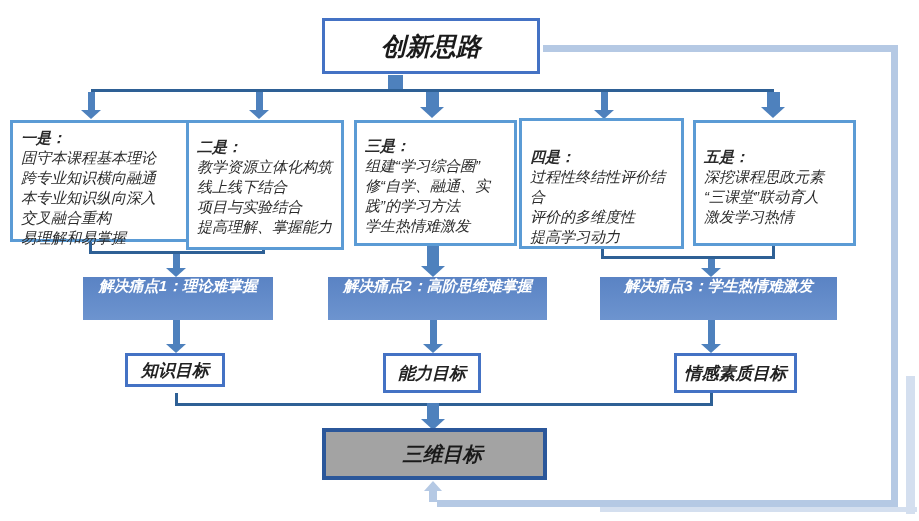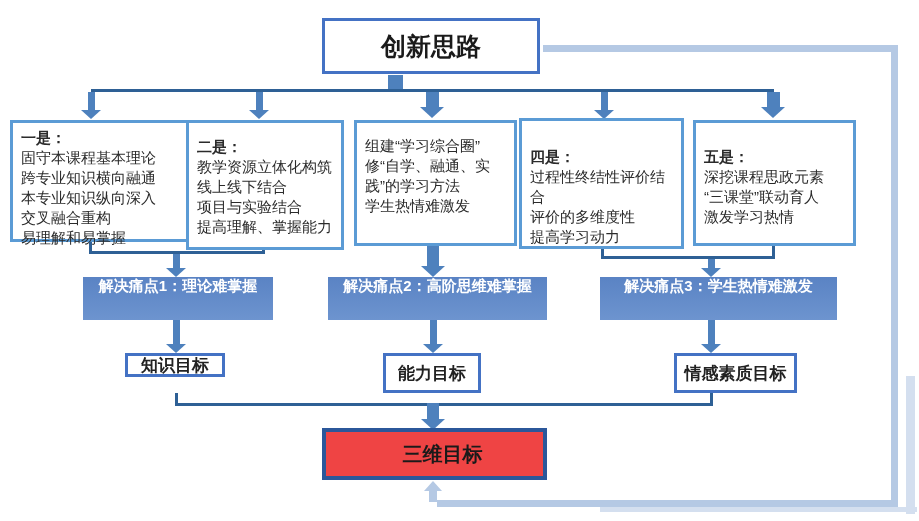--- a/index.html
+++ b/index.html
@@ -1,35 +1,35 @@
 <!DOCTYPE html>
 <html><head>
 <meta charset="utf-8">
 <style>
   html,body{margin:0;padding:0;background:#ffffff;}
   #canvas{
     position:relative;width:919px;height:521px;background:#ffffff;
-    font-family:"Liberation Sans","DejaVu Sans",sans-serif;overflow:hidden;
+    font-family:"Liberation Sans","DejaVu Sans",sans-serif;overflow:hidden;font-style:italic;
   }
   .abs{position:absolute;box-sizing:border-box;}
   
   .point-box{background:#fff;border:3px solid #5B9BD5;color:#2b2b2b;
     font-size:15px;line-height:20px;padding:6px 3px 0 8px;}
   .point-title{font-weight:bold;}
   
   .title-box{background:#fff;border:3px solid #4472C4;display:flex;align-items:center;
     justify-content:center;font-weight:bold;font-size:25px;color:#1a1a1a;}
   
   .pain{background:linear-gradient(#5a83c4,#6d94cf);color:#ffffff;font-weight:bold;
     font-size:15px;display:flex;align-items:flex-start;justify-content:center;}
   
   .goal{background:#fff;border:3px solid #4472C4;display:flex;align-items:center;
     justify-content:center;font-weight:bold;font-size:17px;color:#222;}
   
-  .final{background:#ef4444;border:4px solid #2B579A;display:flex;align-items:center;
+  .final{background:#a3a3a3;border:4px solid #2B579A;display:flex;align-items:center;
     justify-content:center;font-weight:bold;font-size:20px;color:#1a1a1a;padding-left:16px;}
   
   .ln{background:#2E6095;}          
   .ar{background:#4E81BD;}          
   .fb{background:#B5C9E4;}          
   .faint{background:#D4DFEF;}       
   .hd-s{width:0;height:0;border-left:10px solid transparent;
     border-right:10px solid transparent;border-top:9px solid #4E81BD;}
   .hd-l{width:0;height:0;border-left:12px solid transparent;
     border-right:12px solid transparent;border-top:11px solid #4E81BD;}
@@ -70,20 +70,21 @@
 
   <div class="abs point-box" style="left:186px;top:120px;width:158px;height:130px;padding-top:14px;">
     <div class="point-title">二是：</div>
     <div>教学资源立体化构筑</div>
     <div>线上线下结合</div>
     <div>项目与实验结合</div>
     <div>提高理解、掌握能力</div>
   </div>
 
   <div class="abs point-box" style="left:354px;top:120px;width:163px;height:126px;padding-top:13px;">
+    <div class="point-title">三是：</div>
     <div>组建“学习综合圈”</div>
     <div>修“自学、融通、实</div>
     <div>践”的学习方法</div>
     <div>学生热情难激发</div>
   </div>
 
   <div class="abs point-box" style="left:519px;top:118px;width:165px;height:131px;padding-top:26px;">
     <div class="point-title">四是：</div>
     <div>过程性终结性评价结合</div>
     <div>评价的多维度性</div>
@@ -122,21 +123,21 @@
     <span>解决痛点3：学生热情难激发</span>
   </div>
 
   <div class="abs ar" style="left:173px;top:320px;width:7px;height:24px;"></div>
   <div class="abs hd-s" style="left:166px;top:344px;"></div>
   <div class="abs ar" style="left:430px;top:320px;width:7px;height:24px;"></div>
   <div class="abs hd-s" style="left:423px;top:344px;"></div>
   <div class="abs ar" style="left:708px;top:320px;width:7px;height:24px;"></div>
   <div class="abs hd-s" style="left:701px;top:344px;"></div>
 
-  <div class="abs goal" style="left:125px;top:353px;width:100px;height:24px;">
+  <div class="abs goal" style="left:125px;top:353px;width:100px;height:34px;">
     <span>知识目标</span>
   </div>
   <div class="abs goal" style="left:383px;top:353px;width:98px;height:40px;">
     <span>能力目标</span>
   </div>
   <div class="abs goal" style="left:674px;top:353px;width:123px;height:40px;">
     <span>情感素质目标</span>
   </div>
 
   <div class="abs ln" style="left:175px;top:393px;width:3px;height:13px;"></div>

